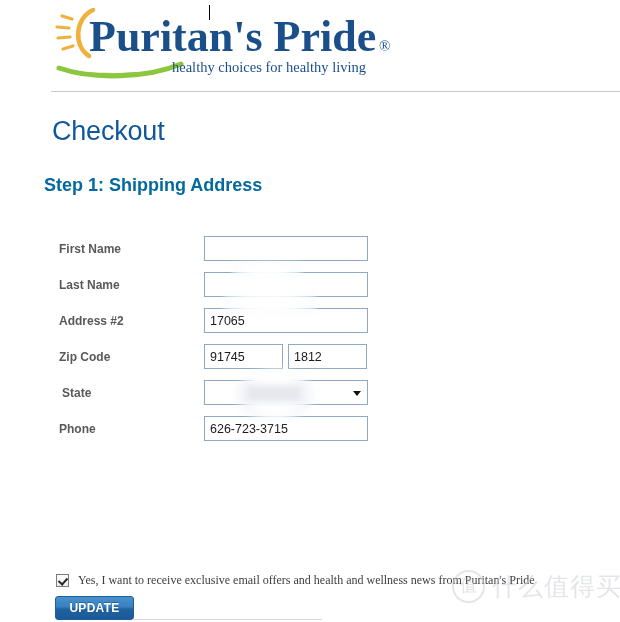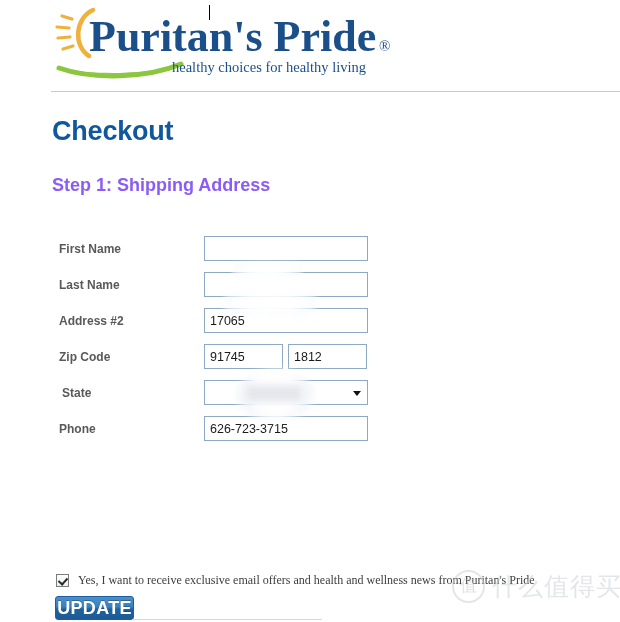--- a/index.html
+++ b/index.html
@@ -33,30 +33,30 @@
     left: 51px; top: 91px;
     width: 569px; height: 1px;
     background: #c9c9c9;
   }
 
   
   .page-title {
     position: absolute;
     left: 52px; top: 116px;
     font-size: 27px;
-    font-weight: bold;
+    font-weight: normal;
     color: #10579e;
     letter-spacing: -0.2px;
   }
   .step-title {
     position: absolute;
-    left: 52px; top: 175px;
+    left: 44px; top: 175px;
     font-size: 18px;
     font-weight: bold;
-    color: #8b5cf6;
+    color: #0369a1;
   }
 
   
   .form {
     position: absolute;
     left: 0; top: 236px;
     width: 620px;
   }
   .row {
     position: relative;
@@ -188,21 +188,21 @@
   .update-btn {
     position: absolute;
     left: 55px; top: 596px;
     width: 79px; height: 24px;
     box-sizing: border-box;
     border: 1px solid #1d5party;
     border: 1px solid #1d5f9e;
     border-radius: 3px;
     background: linear-gradient(#4a90cc 0%, #3880be 45%, #1f629f 55%, #1b5a97 100%);
     color: #ffffff;
-    font-size: 18px;
+    font-size: 12px;
     font-weight: bold;
     letter-spacing: 0.3px;
     display: flex;
     align-items: center;
     justify-content: center;
     cursor: pointer;
     text-shadow: 0 -1px 0 rgba(0,0,0,0.25);
   }
 
   .bottom-rule {

